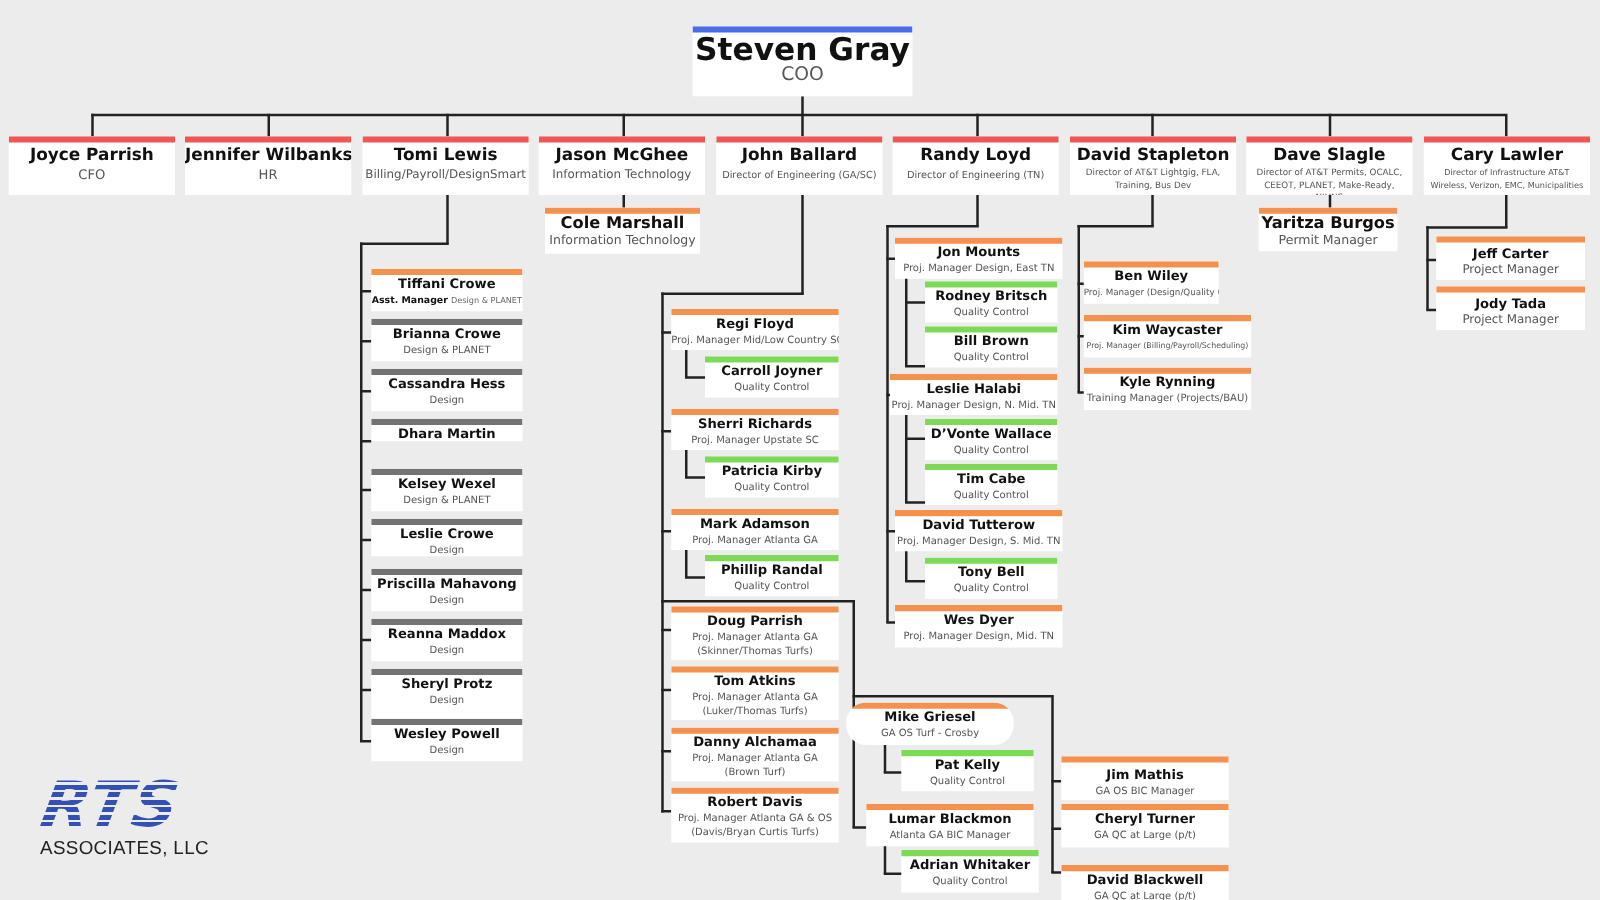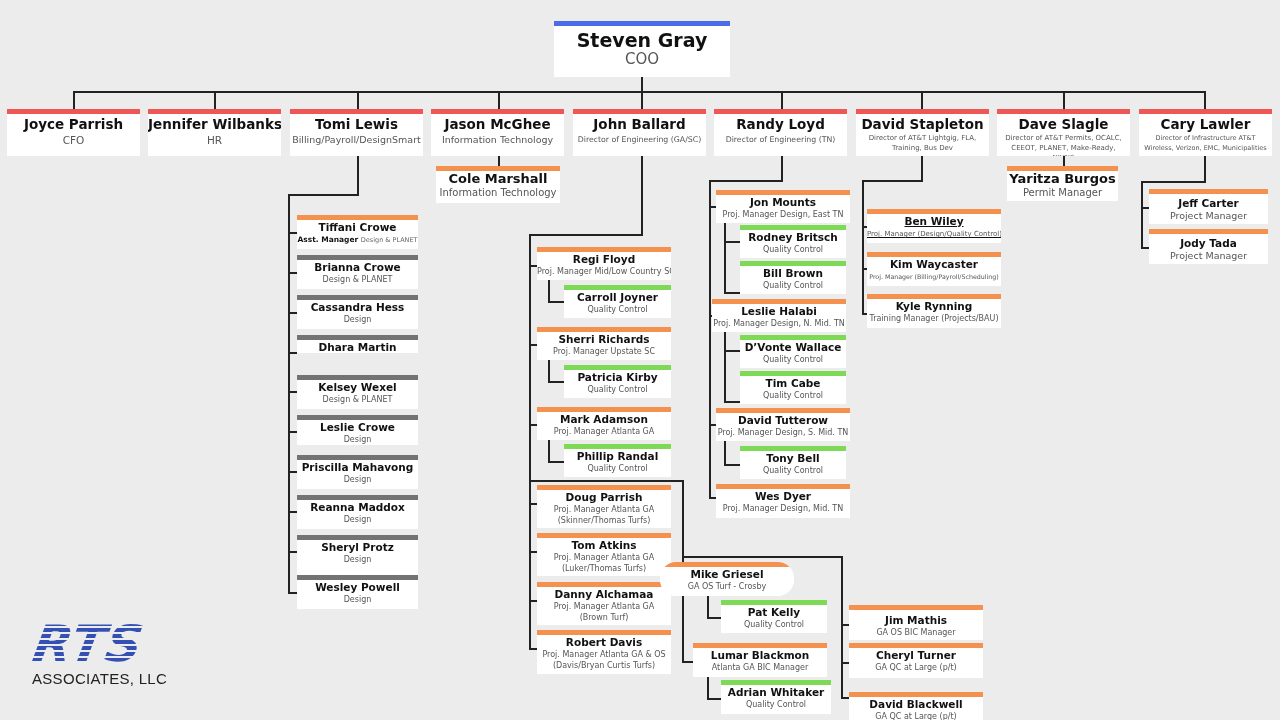--- a/index.html
+++ b/index.html
@@ -15,21 +15,21 @@
   .bar.green { background: #7ed957; }
   .bar.gray { background: #737373; }
 
   
   .exec { height: 47px; width: 133px; padding-top: 7px; }
   .exec .nm { font-size: 13.5px; line-height: 17px; }
   .exec .tt { font-size: 10.5px; line-height: 14px; }
   .exec .tt.small { font-size: 7px; line-height: 10px; white-space: normal; padding: 0 3px; }
 
   .coo { left: 554px; top: 21px; width: 176px; height: 56px; padding-top: 8px; }
-  .coo .nm { font-size: 19px; line-height: 22px; }
+  .coo .nm { font-size: 25px; line-height: 22px; }
   .coo .tt { font-size: 15px; line-height: 16px; }
 
   .sub { padding-top: 5px; }
   .sub .nm { font-size: 10.5px; line-height: 14px; }
   .sub .tt { font-size: 8px; line-height: 12px; }
   .sub .tt.xs { font-size: 7px; }
   .sub2 .nm { font-size: 13px; line-height: 15px; }
   .sub2 .tt { font-size: 10px; line-height: 13px; }
 
   .tiff-sub b { color: #111; font-size: 7.5px; }
@@ -296,21 +296,21 @@
   <span class="nm">Danny Alchamaa</span>
   <span class="tt" style="line-height:11px;">Proj. Manager Atlanta GA</span>
   <span class="tt" style="line-height:11px;">(Brown Turf)</span>
 </div>
 <div class="box sub" style="left:537px;top:630px;width:134px;height:44px;">
   <div class="bar orange"></div>
   <span class="nm">Robert Davis</span>
   <span class="tt" style="line-height:11px;">Proj. Manager Atlanta GA &amp; OS</span>
   <span class="tt" style="line-height:11px;">(Davis/Bryan Curtis Turfs)</span>
 </div>
-<div class="box sub" style="left:660px;top:562px;width:134px;height:34px;border-radius:16px;">
+<div class="box sub" style="left:677px;top:562px;width:134px;height:34px;border-radius:16px;">
   <div class="bar orange"></div>
   <span class="nm">Mike Griesel</span>
   <span class="tt">GA OS Turf - Crosby</span>
 </div>
 <div class="box sub" style="left:721px;top:600px;width:106px;height:33px;">
   <div class="bar green"></div>
   <span class="nm">Pat Kelly</span>
   <span class="tt">Quality Control</span>
 </div>
 <div class="box sub" style="left:693px;top:643px;width:134px;height:34px;">
@@ -378,21 +378,21 @@
   <div class="bar green"></div>
   <span class="nm">Tony Bell</span>
   <span class="tt">Quality Control</span>
 </div>
 <div class="box sub" style="left:716px;top:484px;width:134px;height:34px;">
   <div class="bar orange"></div>
   <span class="nm">Wes Dyer</span>
   <span class="tt">Proj. Manager Design, Mid. TN</span>
 </div>
 
-<div class="box sub" style="left:867px;top:209px;width:134px;height:34px;text-decoration:underline;">
+<div class="box sub" style="left:867px;top:209px;width:108px;height:34px;">
   <div class="bar orange"></div>
   <span class="nm">Ben Wiley</span>
   <span class="tt xs">Proj. Manager (Design/Quality Control)</span>
 </div>
 <div class="box sub" style="left:867px;top:252px;width:134px;height:34px;">
   <div class="bar orange"></div>
   <span class="nm">Kim Waycaster</span>
   <span class="tt xs" style="font-size:6.3px;">Proj. Manager (Billing/Payroll/Scheduling)</span>
 </div>
 <div class="box sub" style="left:867px;top:294px;width:134px;height:34px;">

